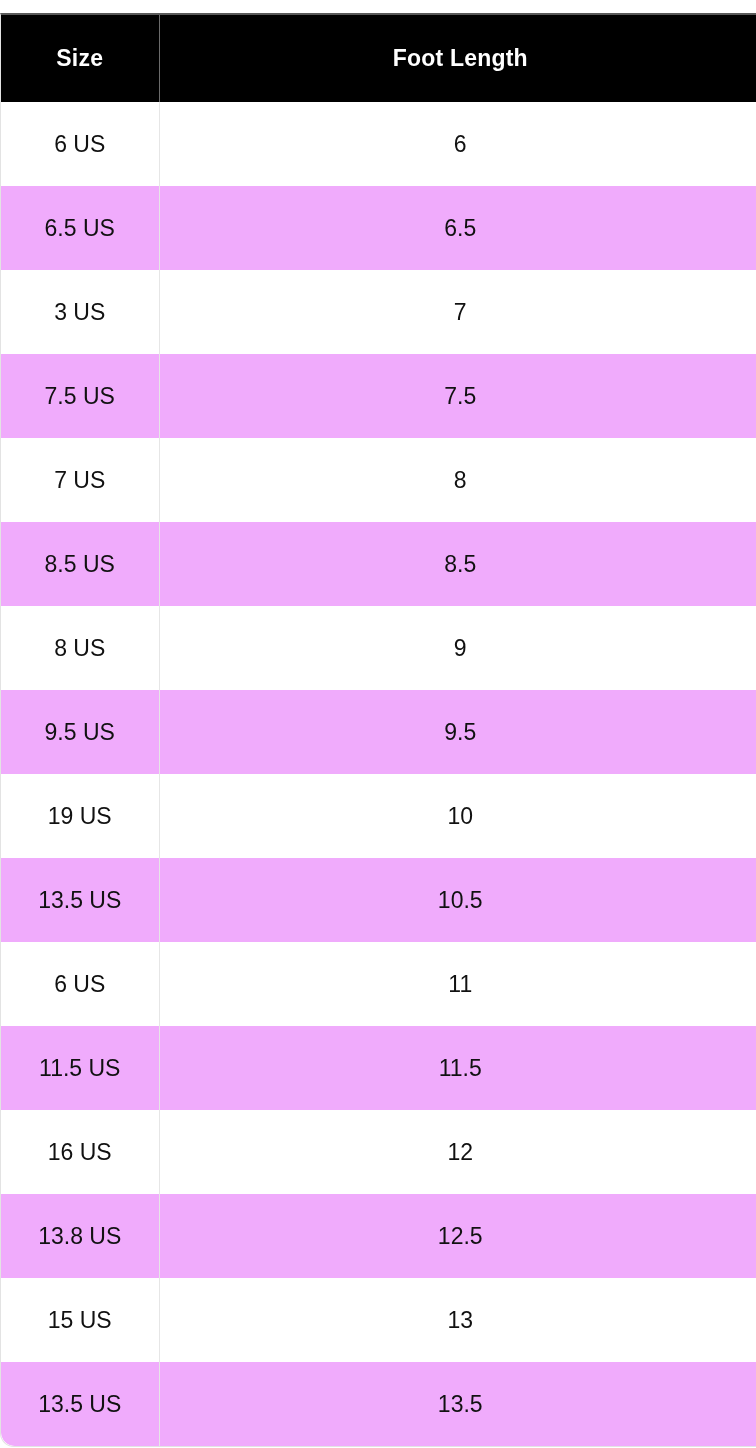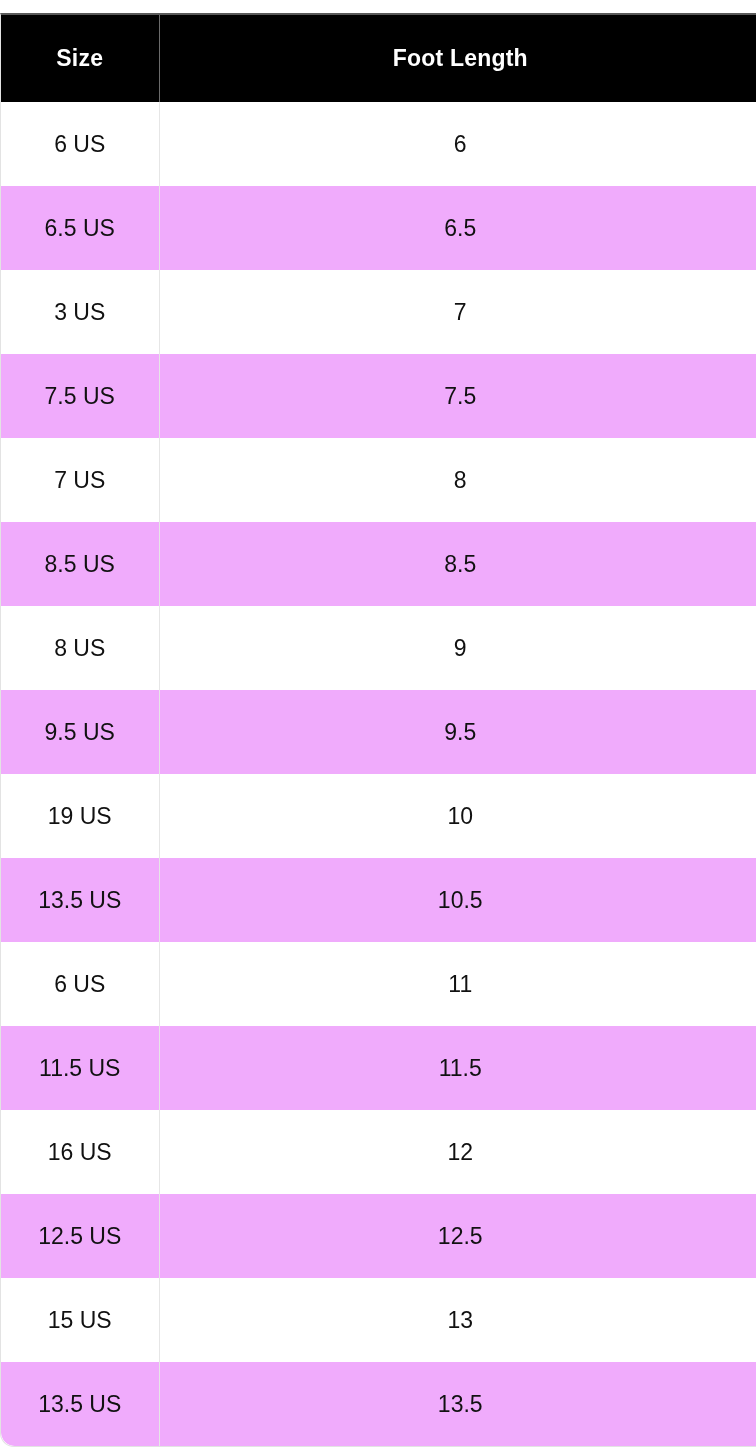--- a/index.html
+++ b/index.html
@@ -138,21 +138,21 @@
         </tr>
         <tr class="row-even">
           <td class="cell-size">11.5 US</td>
           <td class="cell-foot-length">11.5</td>
         </tr>
         <tr class="row-odd">
           <td class="cell-size">16 US</td>
           <td class="cell-foot-length">12</td>
         </tr>
         <tr class="row-even">
-          <td class="cell-size">12.5 US</td>
+          <td class="cell-size">13.8 US</td>
           <td class="cell-foot-length">12.5</td>
         </tr>
         <tr class="row-odd">
           <td class="cell-size">15 US</td>
           <td class="cell-foot-length">13</td>
         </tr>
         <tr class="row-even">
           <td class="cell-size">13.5 US</td>
           <td class="cell-foot-length">13.5</td>
         </tr>

